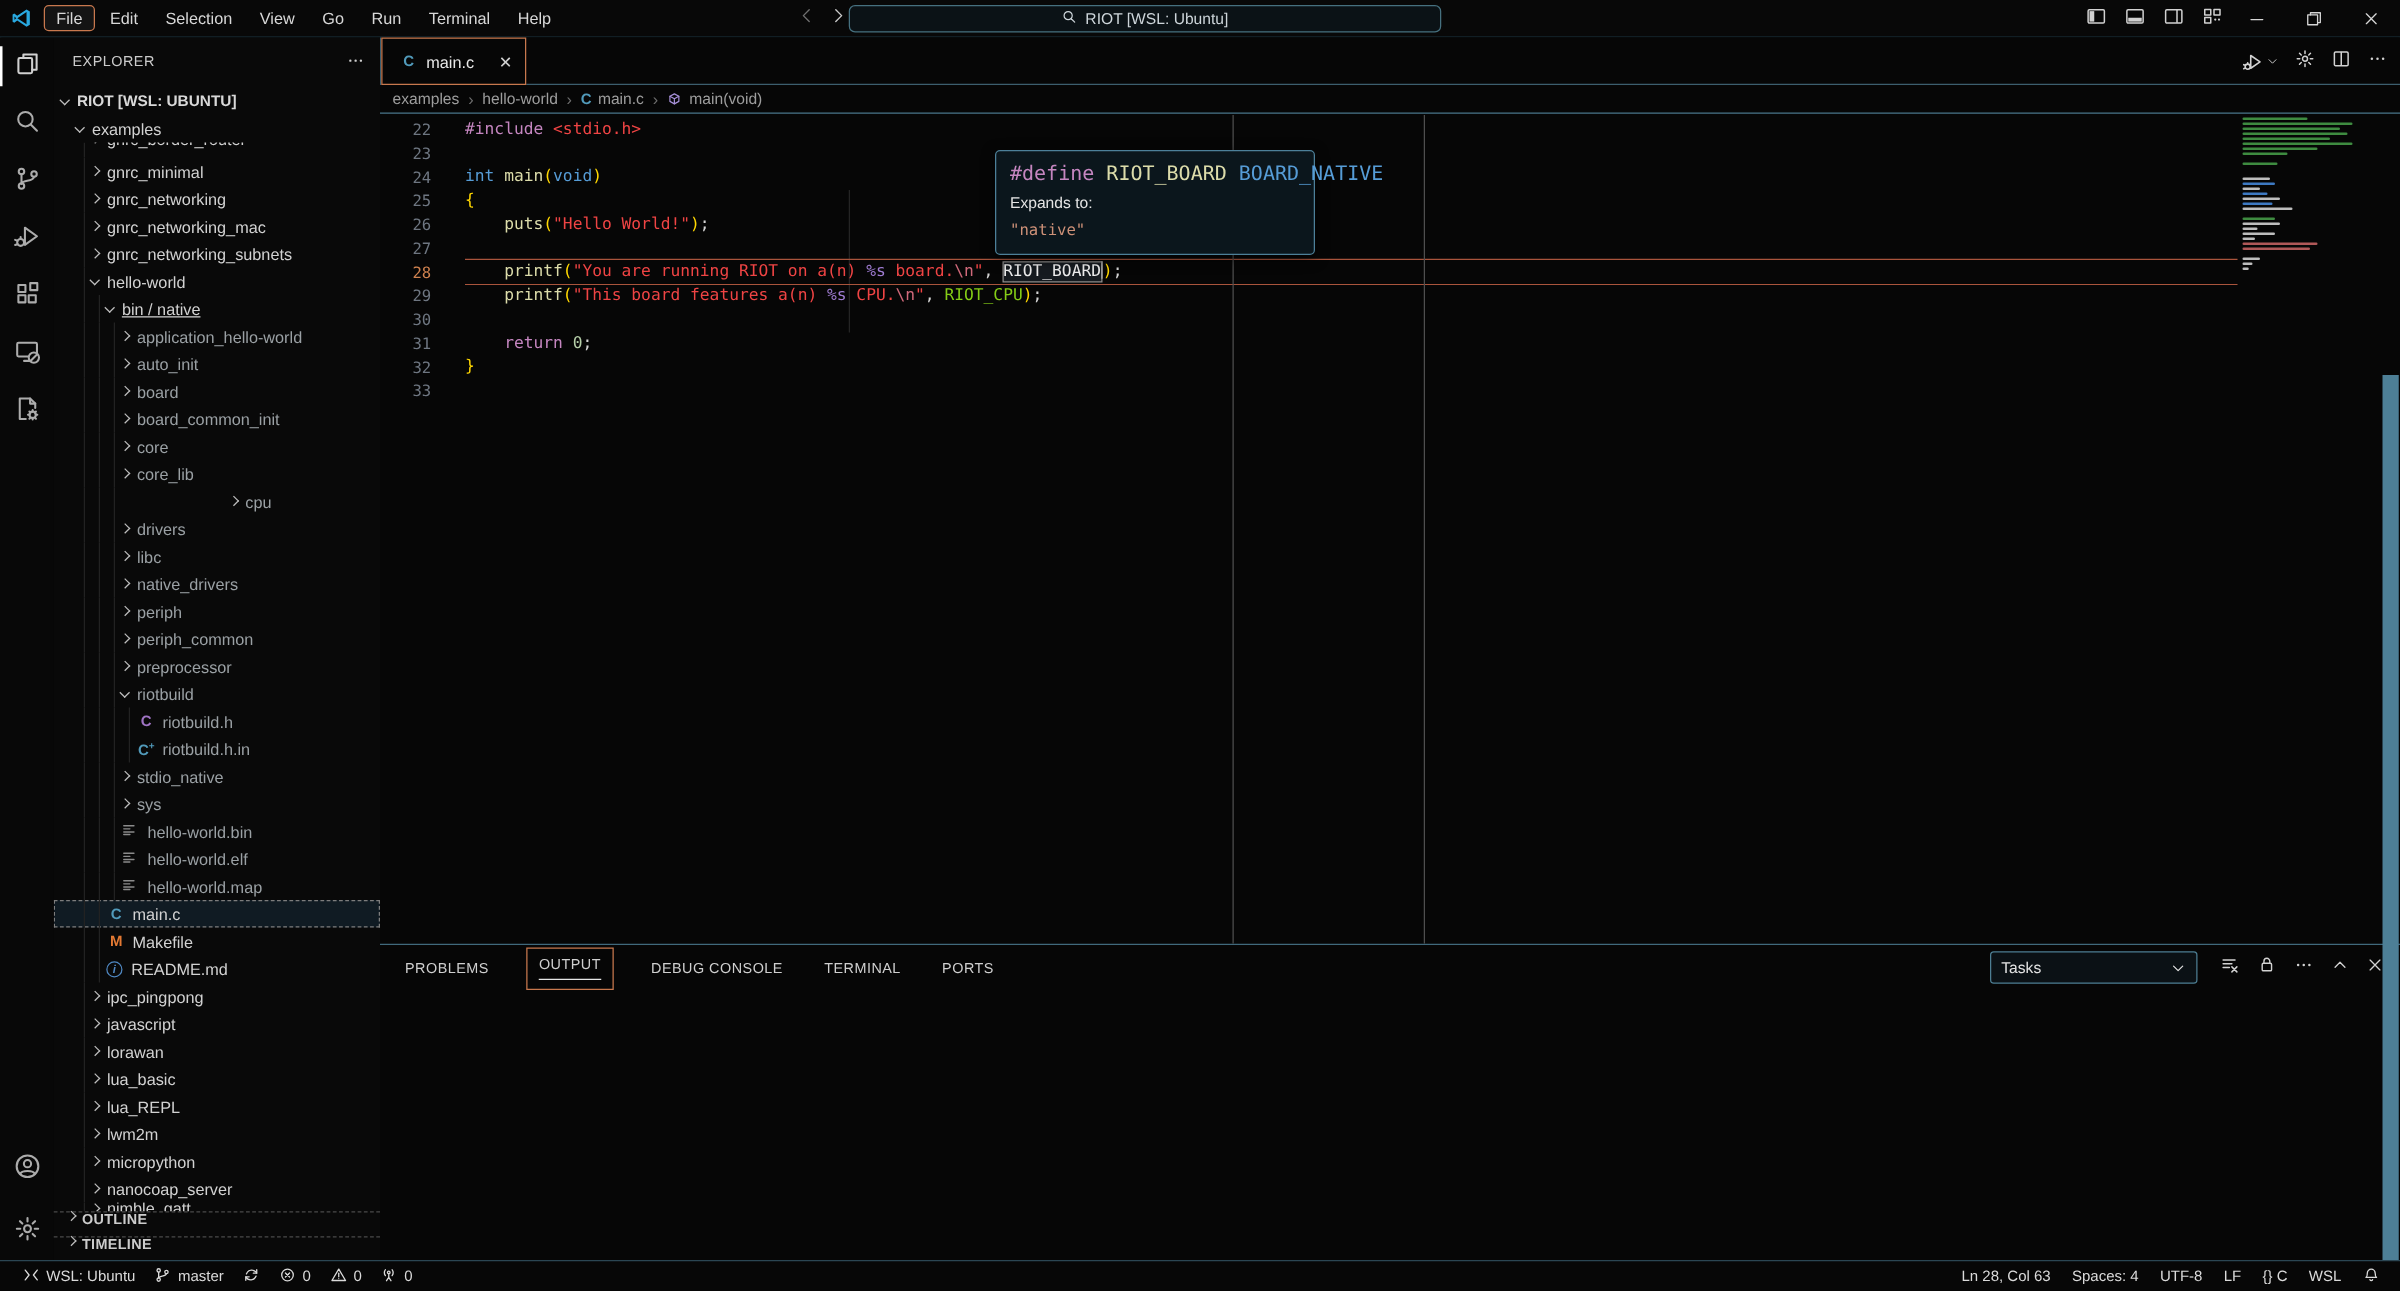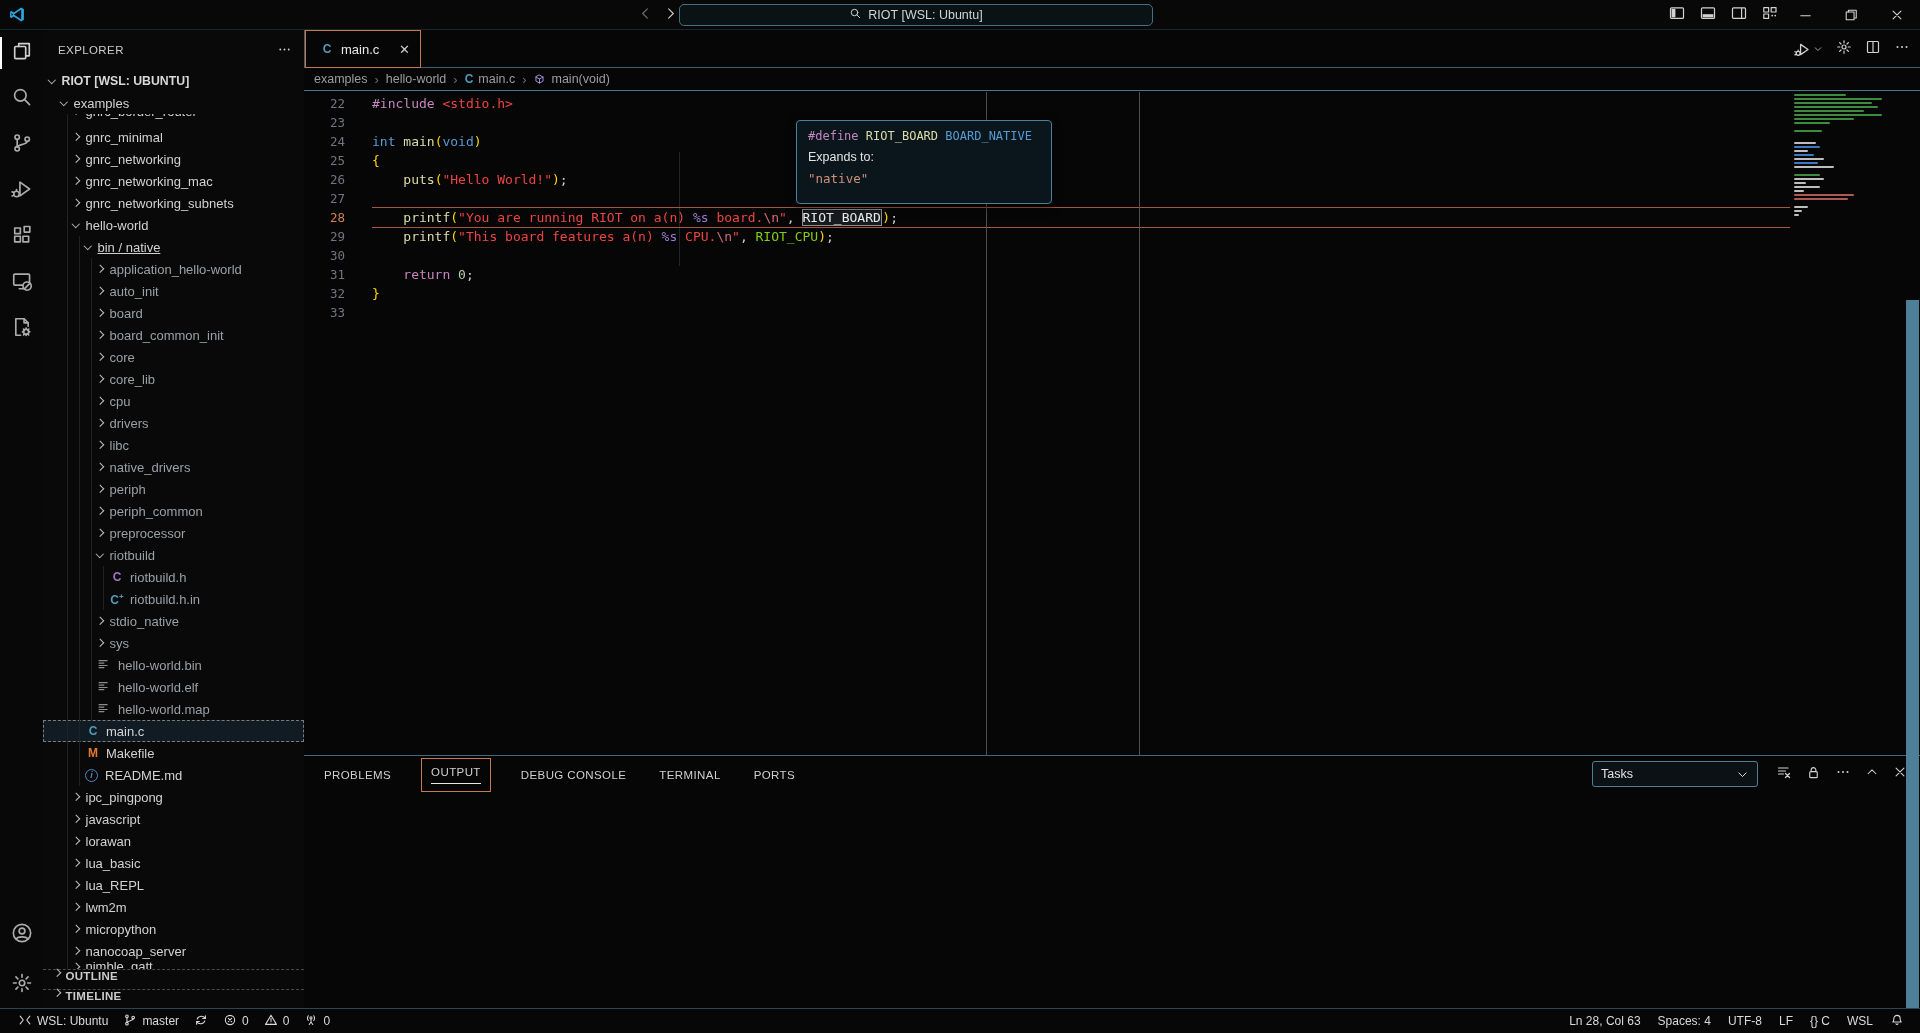--- a/index.html
+++ b/index.html
@@ -77,21 +77,21 @@
   .code-line.cur .lc{box-shadow:0 -1px 0 #a9543c,0 1px 0 #a9543c}
   .tk-pp{color:#c586c0}.tk-kw{color:#569cd6}.tk-ctl{color:#c586c0}.tk-fn{color:#dcdcaa}.tk-str{color:#ef4444}
   .tk-esc{color:#d0697a}.tk-fmt{color:#9e7bd0}.tk-num{color:#b5cea8}.tk-mac{color:#84cc16}.tk-pl{color:#d4d4d4}.tk-br{color:#ffd700}
   .tk-machl{color:#ececec;background:rgba(140,180,220,.12);outline:1px solid #8f8f8f;outline-offset:0}
   .caret{display:inline-block;width:1.5px;height:14px;background:#e6e6e6;vertical-align:-2px}
   .indent-guide{position:absolute;left:375px;width:1px;background:#242424}
 
   
   .hover{position:absolute;left:492px;top:90px;width:256px;height:84px;background:#0b161c;border:1px solid #4d8099;
     border-radius:4px;padding:8px 11px;z-index:5;box-shadow:0 3px 10px rgba(0,0,0,.55)}
-  .hover .hline{font-family:"DejaVu Sans Mono",monospace;font-size:12px;white-space:pre}
+  .hover .hline{font-family:"DejaVu Sans Mono",monospace;font-size:16px;white-space:pre}
   .hover .hexp{font-size:12.5px;color:#e4e4e4;margin-top:7px}
   .hover .hval{font-family:"DejaVu Sans Mono",monospace;font-size:12.5px;color:#ce9178;margin-top:7px}
 
   
   .minimap{position:absolute;top:2px;right:16px;width:114px;bottom:0}
   .mmbar{height:2px;margin:0 0 2px 4px;border-radius:1px}
   .mm-g{background:#3e8b40}.mm-w{background:#bdbdbd}.mm-b{background:#3d79c2}.mm-r{background:#b05858}.mm-s{background:transparent}
   .vscroll{position:absolute;right:1px;top:300px;height:708px;width:13px;background:#4d7f96;z-index:9}
 
   
@@ -116,20 +116,30 @@
 <body>
 
 <div class="win"></div>
 
 <div class="titlebar">
   <div class="vslogo">
     <svg width="17" height="17" viewBox="0 0 16 16">
         <path d="M11.5 1.5L14 3v10l-2.5 1.5L4.5 9.8 2.3 11.4 1 10.7V5.3l1.3-.7 2.2 1.6zM4.6 8l6.9 4.6V3.4zM2.4 6.7v2.6L3.8 8z" fill="currentColor" stroke="none"></path>
       </svg>
   </div>
+  <div class="menubar" id="menubar">
+      <div class="menu-item focused">File</div>
+      <div class="menu-item">Edit</div>
+      <div class="menu-item">Selection</div>
+      <div class="menu-item">View</div>
+      <div class="menu-item">Go</div>
+      <div class="menu-item">Run</div>
+      <div class="menu-item">Terminal</div>
+      <div class="menu-item">Help</div>
+    </div>
   <div class="navarrows">
     <span class="dim"><svg width="15" height="15" viewBox="0 0 16 16">
           <path d="M10 3L5 8l5 5"></path>
         </svg></span>
     <span><svg width="15" height="15" viewBox="0 0 16 16">
           <path d="M6 3l5 5-5 5"></path>
         </svg></span>
   </div>
   <div class="searchbox">
     <span><svg width="13" height="13" viewBox="0 0 16 16">
@@ -366,21 +376,21 @@
       <div class="trow dimfile">
         <div class="inner" style="padding-left: 54px;">
           <span class="chev"></span>
           <span>core_lib</span>
         </div>
         <span class="guide" style="left: 24px;"></span>
         <span class="guide" style="left: 36px;"></span>
         <span class="guide" style="left: 48px;"></span>
       </div>
       <div class="trow dimfile">
-        <div class="inner" style="padding-left: 54px;">
+        <div class="inner" style="padding-left: 54px; justify-content: center;">
           <span class="chev"></span>
           <span>cpu</span>
         </div>
         <span class="guide" style="left: 24px;"></span>
         <span class="guide" style="left: 36px;"></span>
         <span class="guide" style="left: 48px;"></span>
       </div>
       <div class="trow dimfile">
         <div class="inner" style="padding-left: 54px;">
           <span class="chev"></span>

